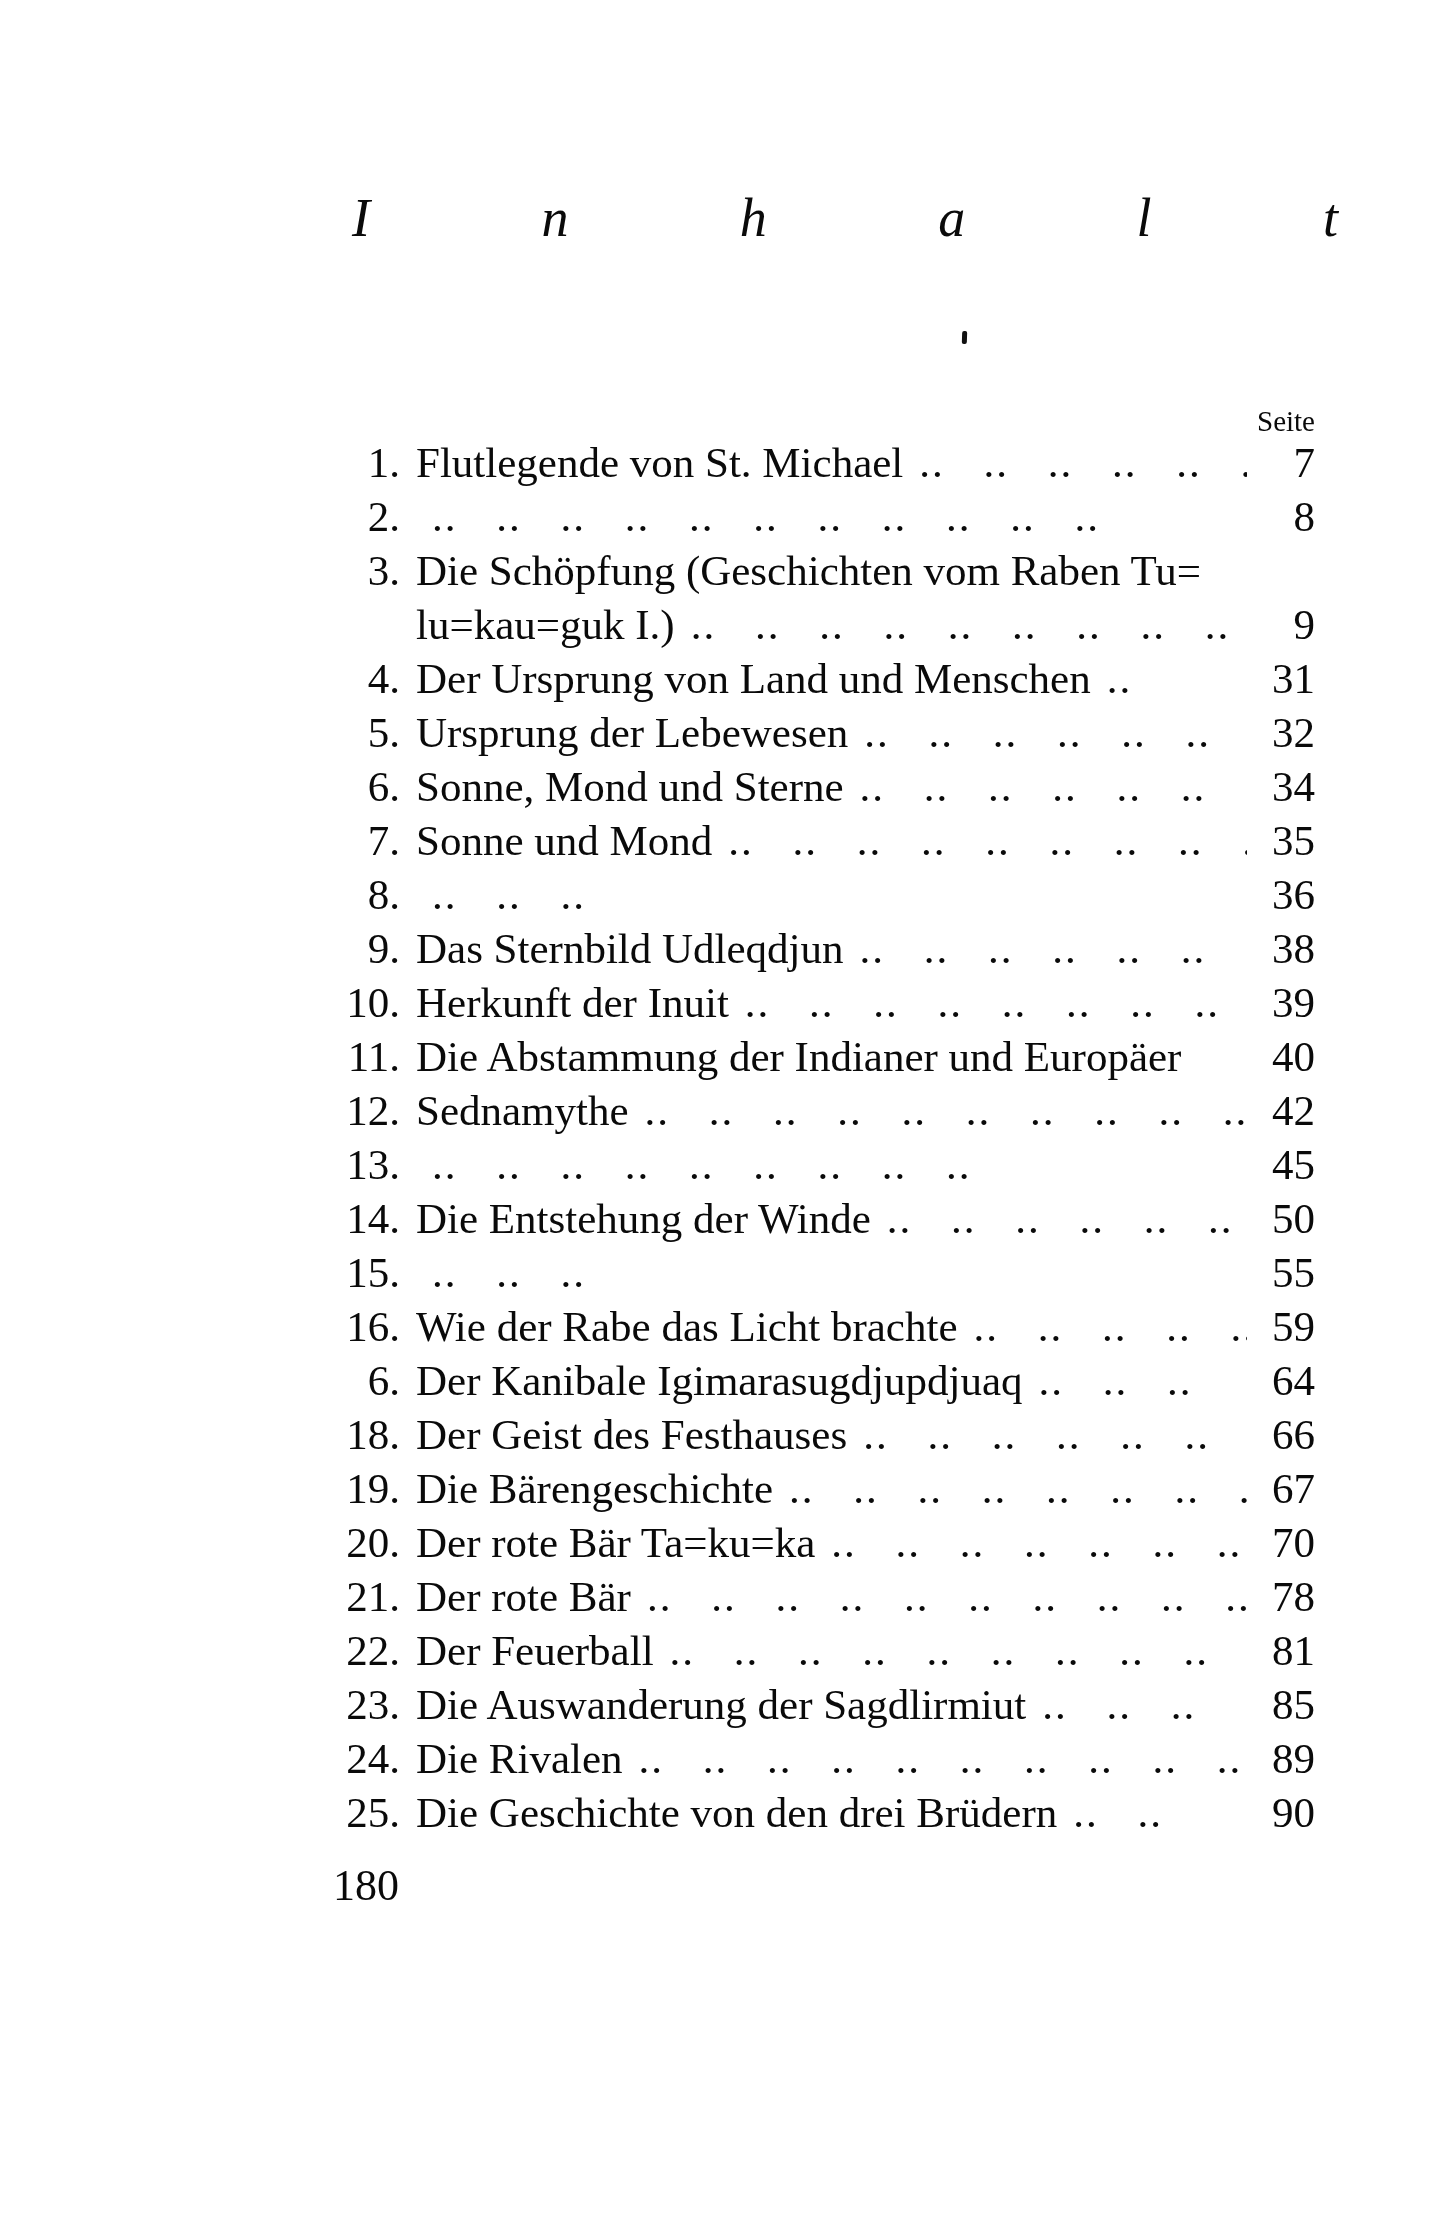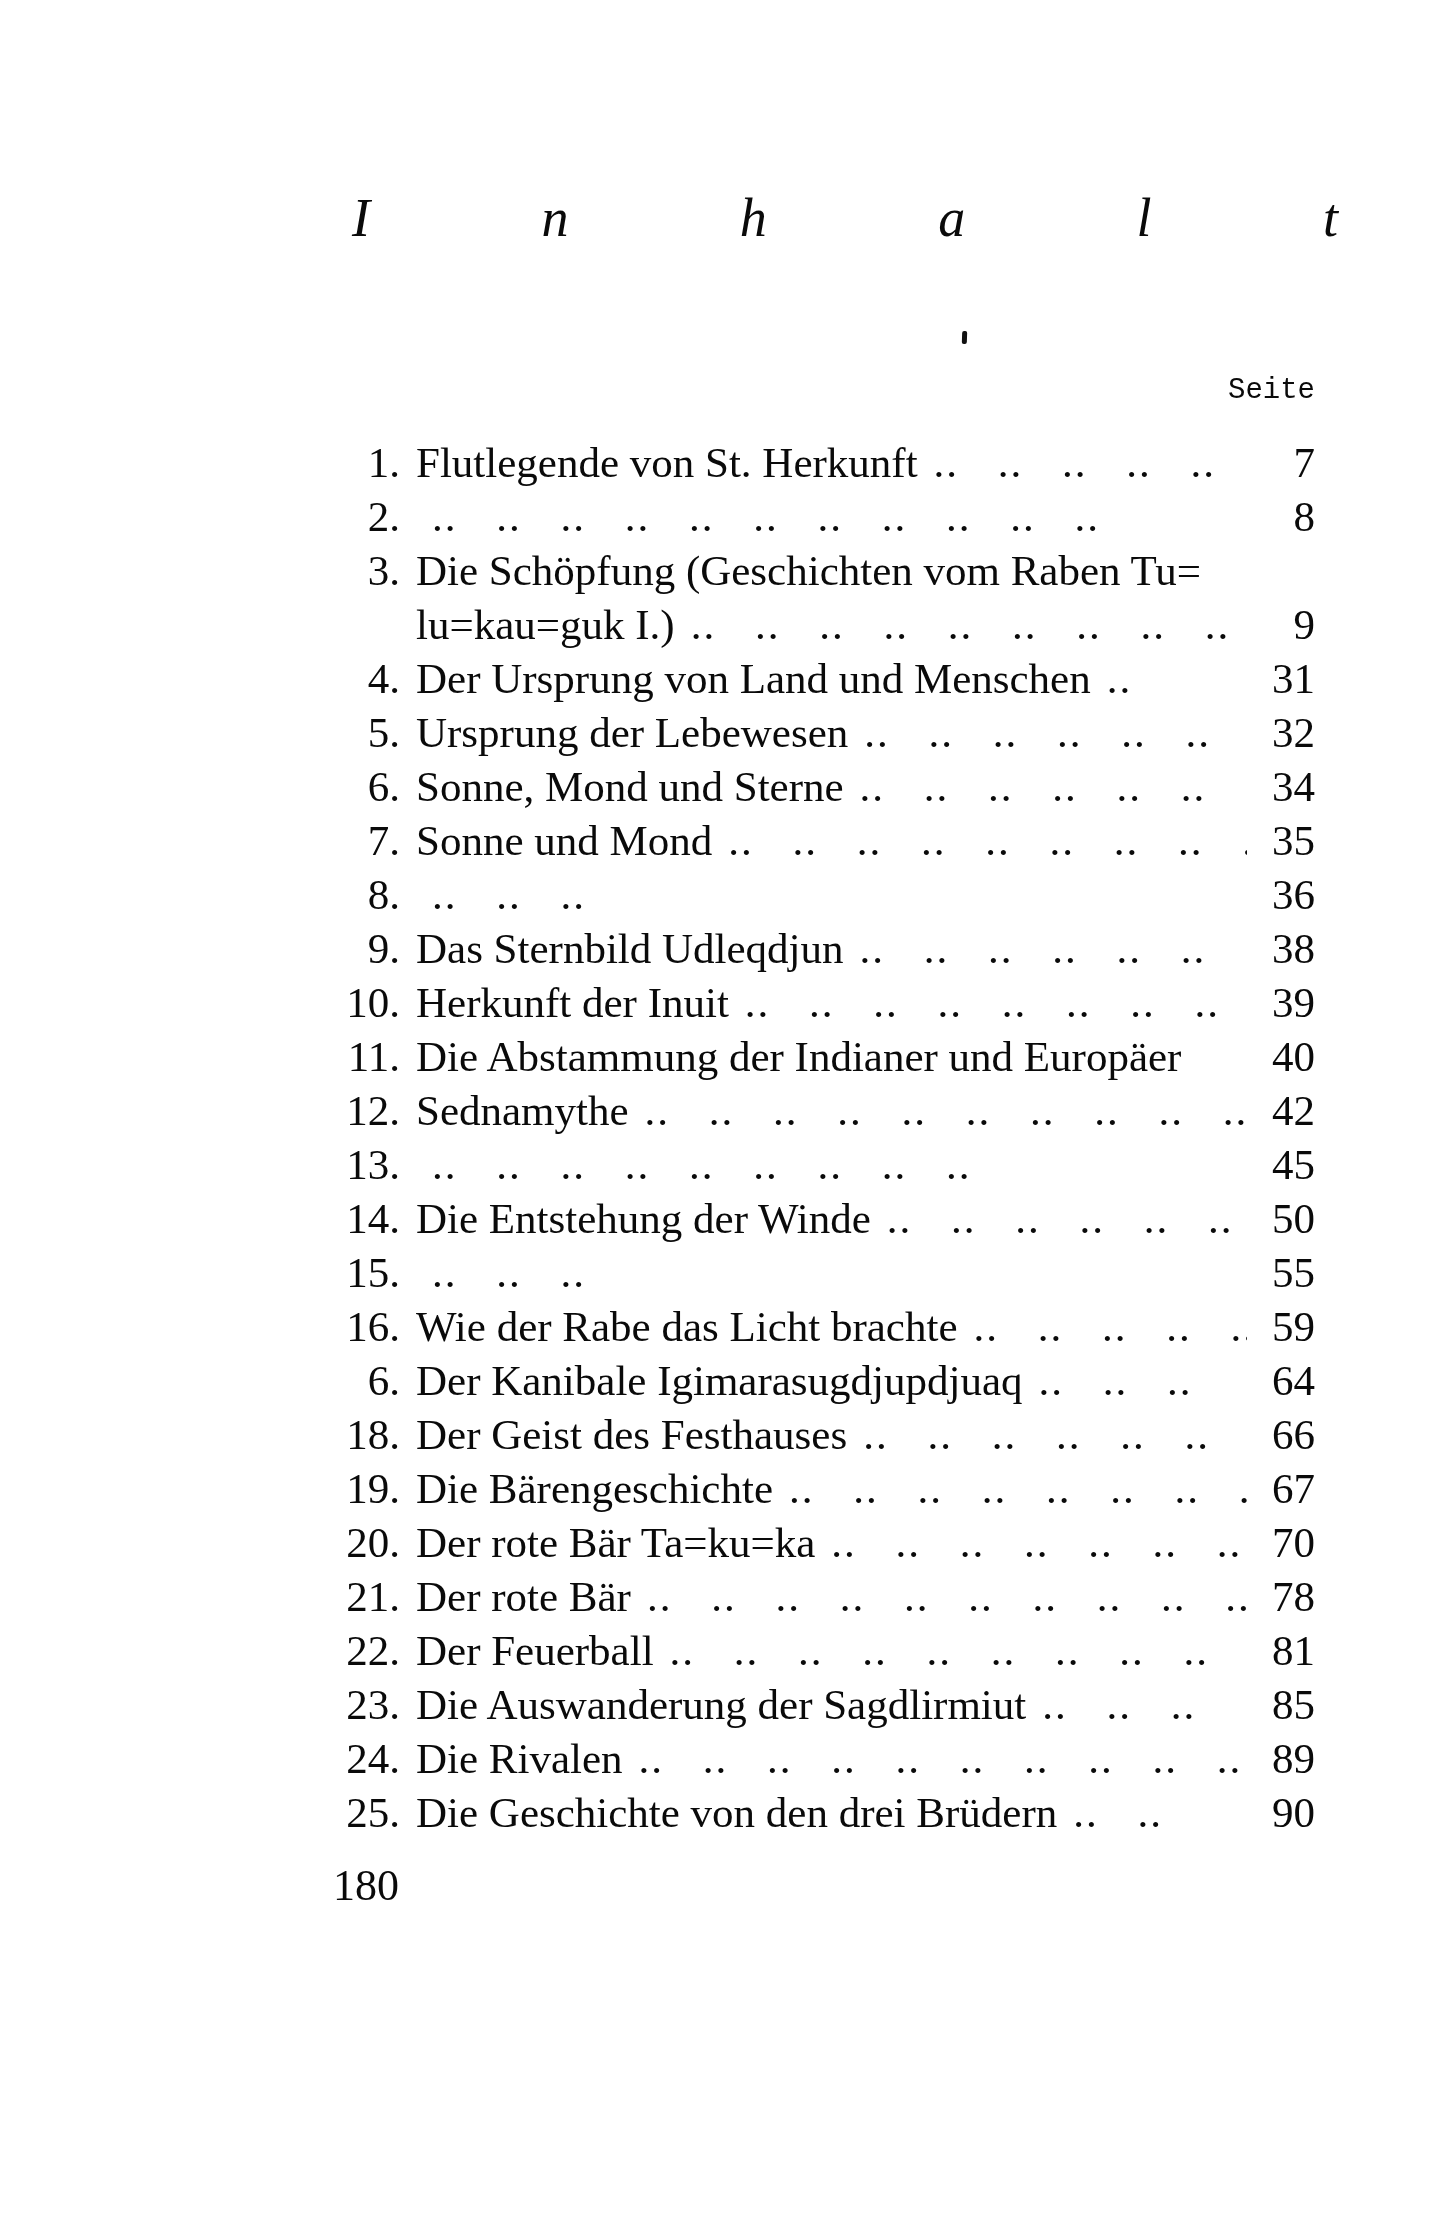--- a/index.html
+++ b/index.html
@@ -33,25 +33,24 @@
     top: 331px;
     width: 5px;
     height: 13px;
     background: #111;
     border-radius: 2px;
     transform: rotate(2deg);
   }
 
   .seite-header {
     position: absolute;
-    top: 376px;
+    top: 406px;
     right: 134px;
     font-size: 29px;
     line-height: 30px;
-    font-family: Liberation Mono, monospace;
   }
 
   .toc {
     position: absolute;
     left: 330px;
     top: 436px;
     width: 985px;
   }
   .toc-row {
     display: flex;
@@ -103,21 +102,21 @@
   <span>t</span>
 </div>
 
 <div class="ink-speck"></div>
 
 <div class="seite-header">Seite</div>
 
 <div class="toc" id="toc">
     <div class="toc-row">
       <span class="toc-num">1.</span>
-      <span class="toc-title">Flutlegende von St. Herkunft</span>
+      <span class="toc-title">Flutlegende von St. Michael</span>
       <span class="dot-leader">.. .. .. .. .. ..</span>
       <span class="toc-page">7</span>
     </div>
     <div class="toc-row">
       <span class="toc-num">2.</span>
       <span class="dot-leader">.. .. .. .. .. .. .. .. .. .. ..</span>
       <span class="toc-page">8</span>
     </div>
     <div class="toc-row">
       <span class="toc-num">3.</span>

